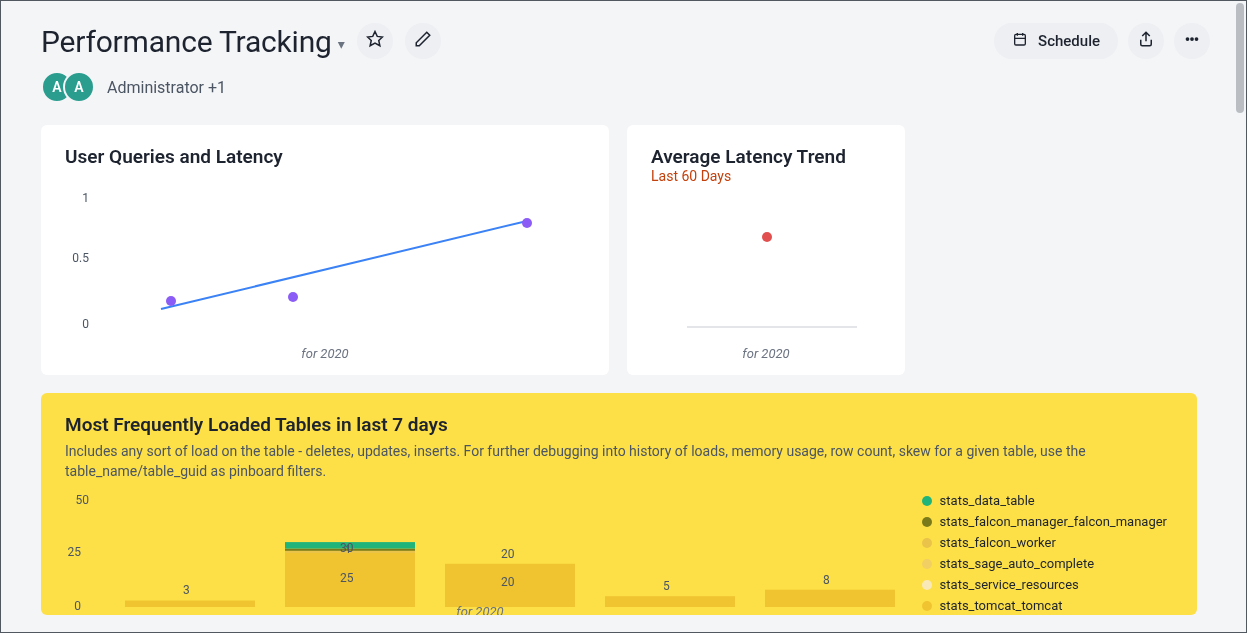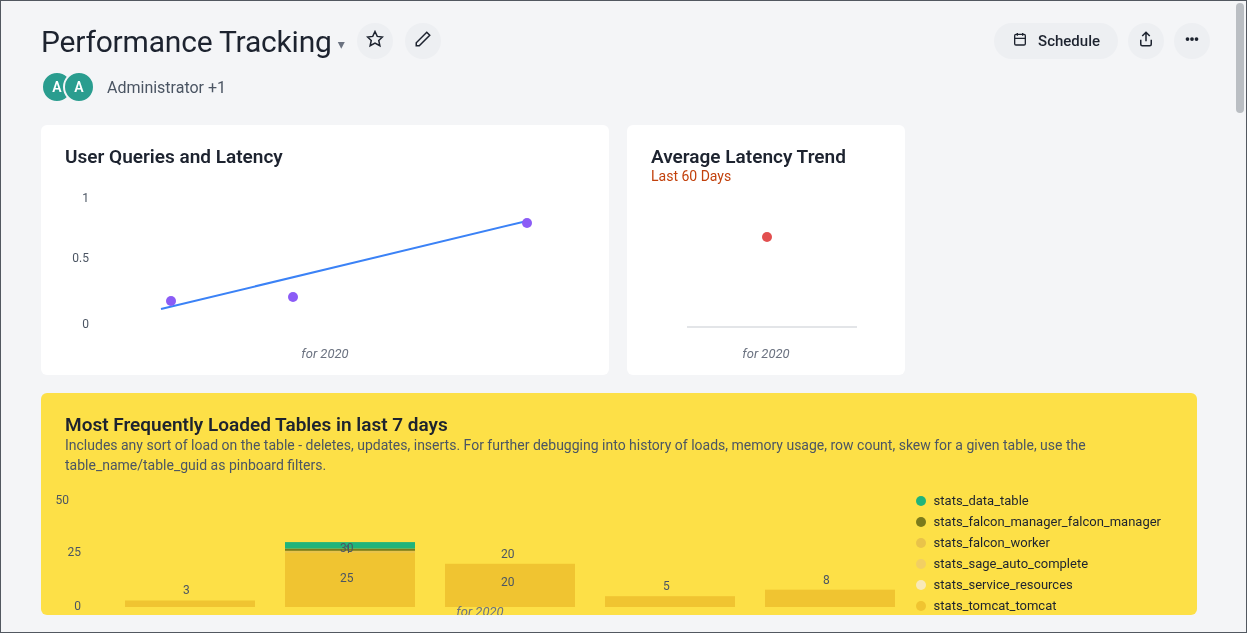--- a/index.html
+++ b/index.html
@@ -67,23 +67,23 @@
 
   
   .axis-y { position: absolute; left: 24px; font-size: 12px; color: #4b5563; text-align: right; width: 24px; }
 
   
   .card-big {
     background: #fde047; border-radius: 6px; padding: 20px 24px 14px;
     margin-top: 18px; width: 1156px; height: 222px; position: relative;
     overflow: hidden;
   }
-  .card-desc { font-size: 14px; color: #4b5563; line-height: 1.4; max-width: 1060px; }
+  .card-desc { font-size: 14px; color: #4b5563; margin-top: 6px; line-height: 1.4; max-width: 1060px; }
   .barplot { position: absolute; left: 24px; top: 100px; }
-  .legend { position: absolute; right: 36px; top: 100px; font-size: 13px; color: #1d232f; }
+  .legend { position: absolute; right: 30px; top: 100px; font-size: 13px; color: #1d232f; }
   .legend-item { display: flex; align-items: center; gap: 8px; margin-bottom: 6px; }
   .legend-dot { width: 10px; height: 10px; border-radius: 50%; }
 
   
   .scrollbar-track {
     position: absolute; right: 2px; top: 2px; bottom: 2px; width: 10px;
     background: #f4f5f7;
   }
   .scrollbar-thumb {
     position: absolute; right: 2px; top: 2px; width: 8px; height: 110px;
@@ -181,21 +181,21 @@
         <line x1="30" y1="132" x2="200" y2="132" stroke="#c7cbd1" stroke-width="1"></line>
       </svg>
       <div class="card-footer">for 2020</div>
     </div>
   </div>
 
   <div class="card-big">
     <div class="card-title">Most Frequently Loaded Tables in last 7 days</div>
     <div class="card-desc">Includes any sort of load on the table - deletes, updates, inserts. For further debugging into history of loads, memory usage, row count, skew for a given table, use the table_name/table_guid as pinboard filters.</div>
 
-    <div class="axis-y" style="left:4px; top:100px">50</div>
+    <div class="axis-y" style="left:24px; top:100px">50</div>
     <div class="axis-y" style="left:16px; top:152px">25</div>
     <div class="axis-y" style="left:16px; top:206px">0</div>
 
     <svg class="barplot" width="830" height="120" viewBox="0 0 830 120">
 
       <rect x="60" y="107.5" width="130" height="6.5" fill="#f0c431"></rect>
 
       <rect x="220" y="60" width="130" height="54" fill="#f0c431"></rect>
       <rect x="220" y="57.8" width="130" height="2.2" fill="#e9c34a"></rect>
       <rect x="220" y="55.6" width="130" height="2.2" fill="#7b7a1b"></rect>

